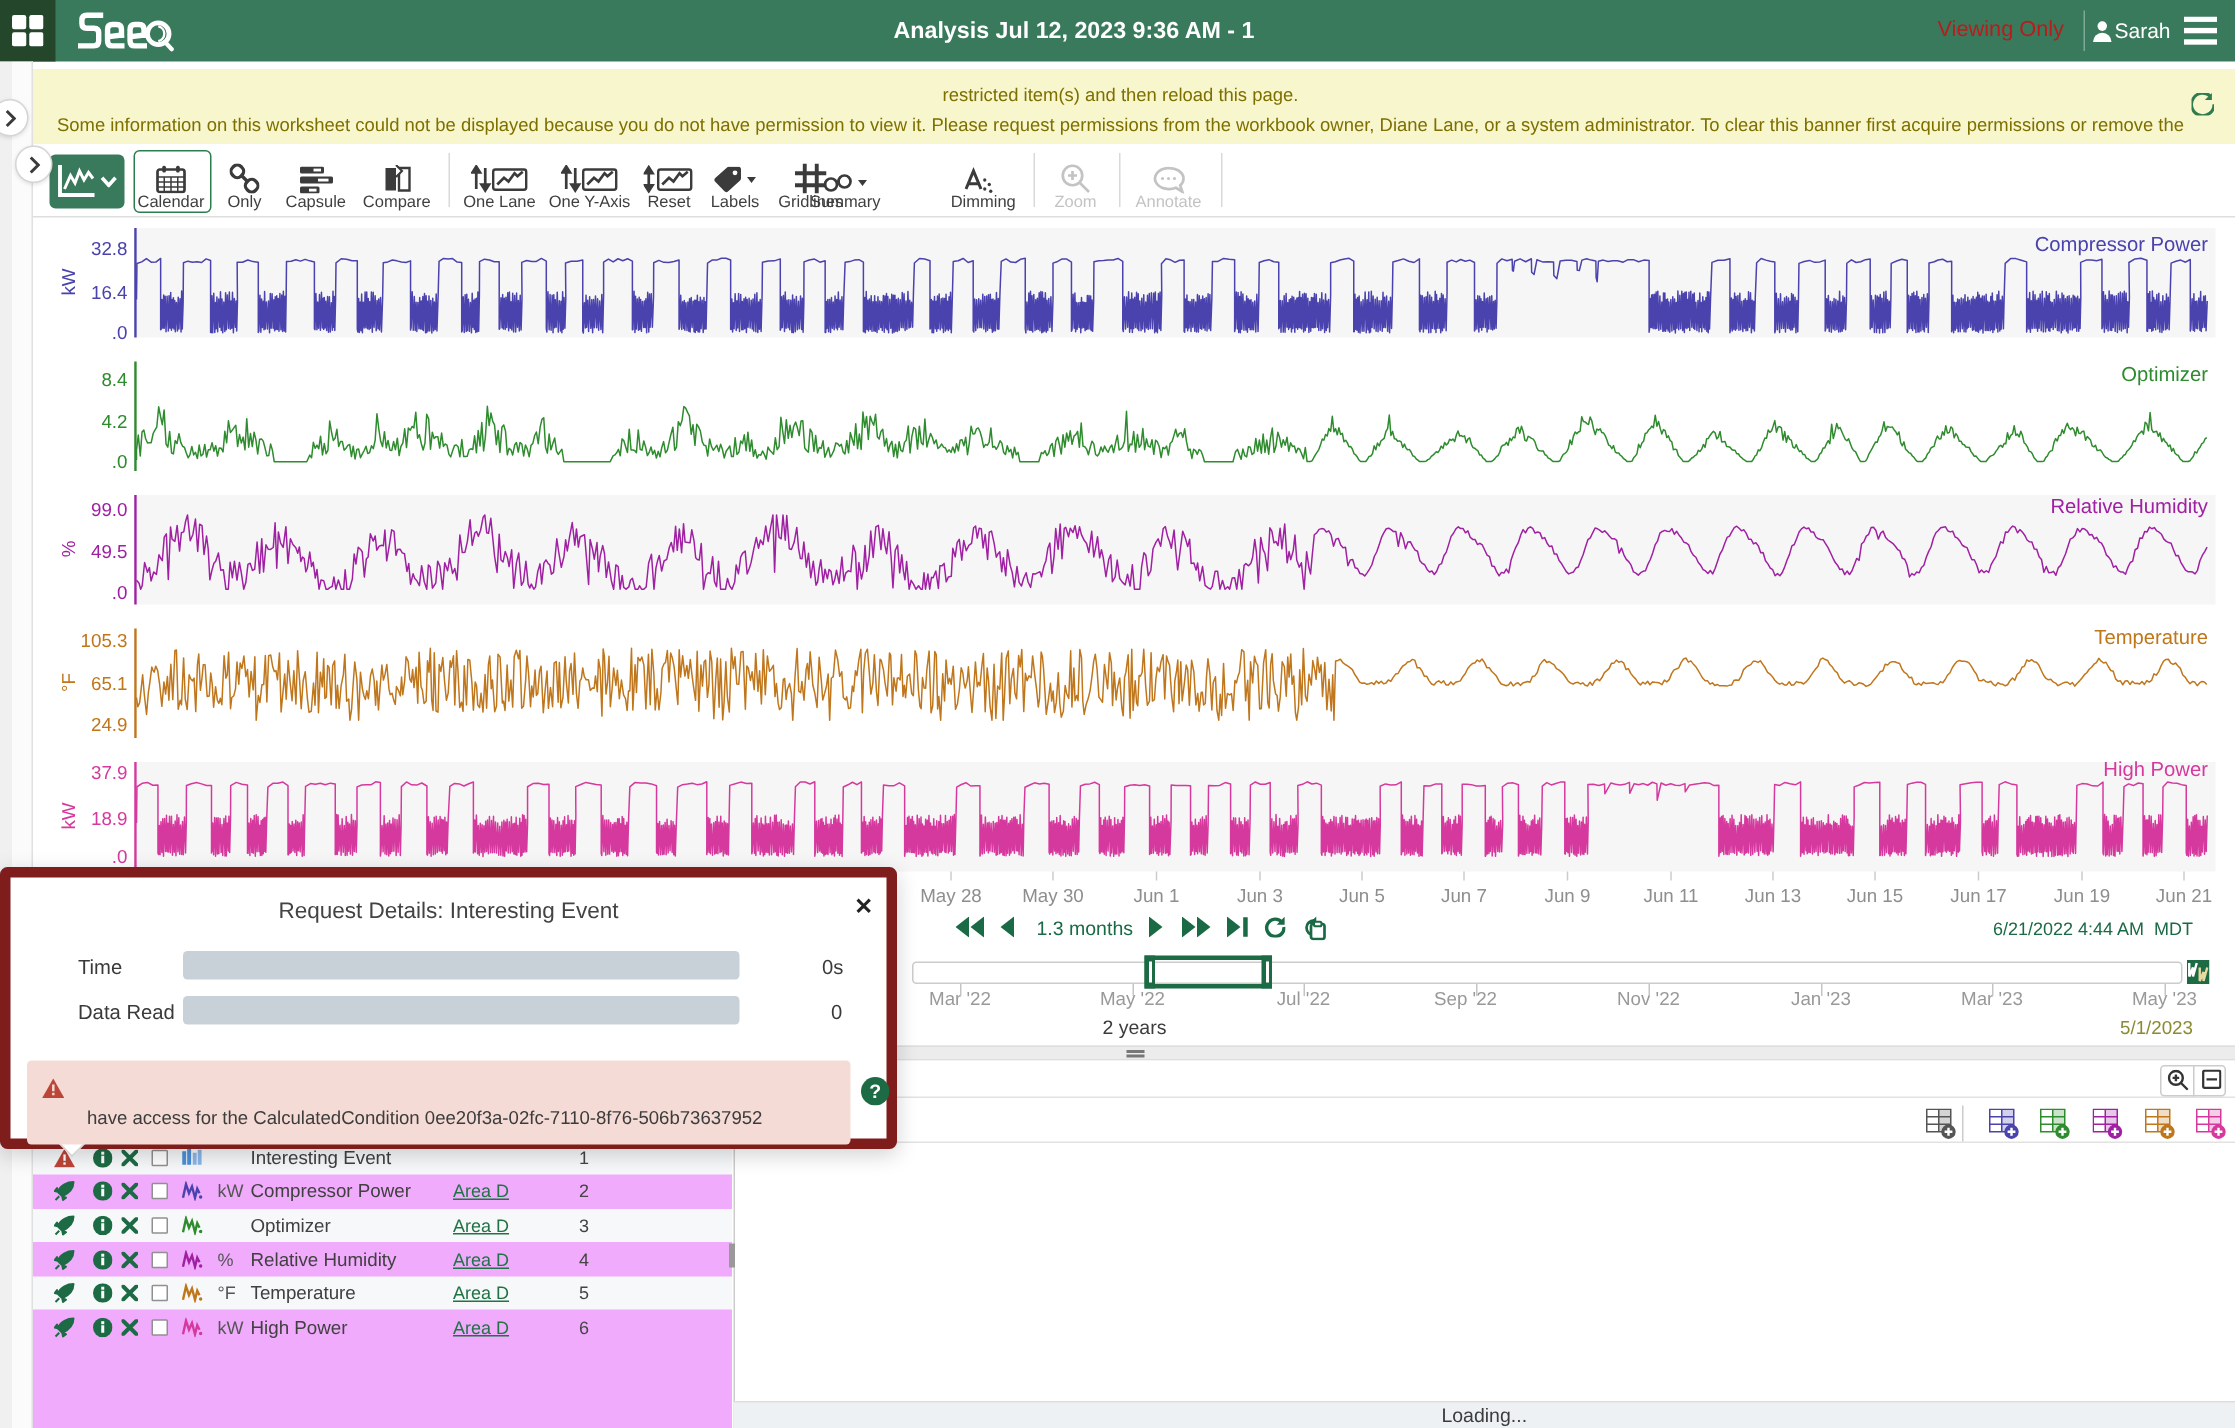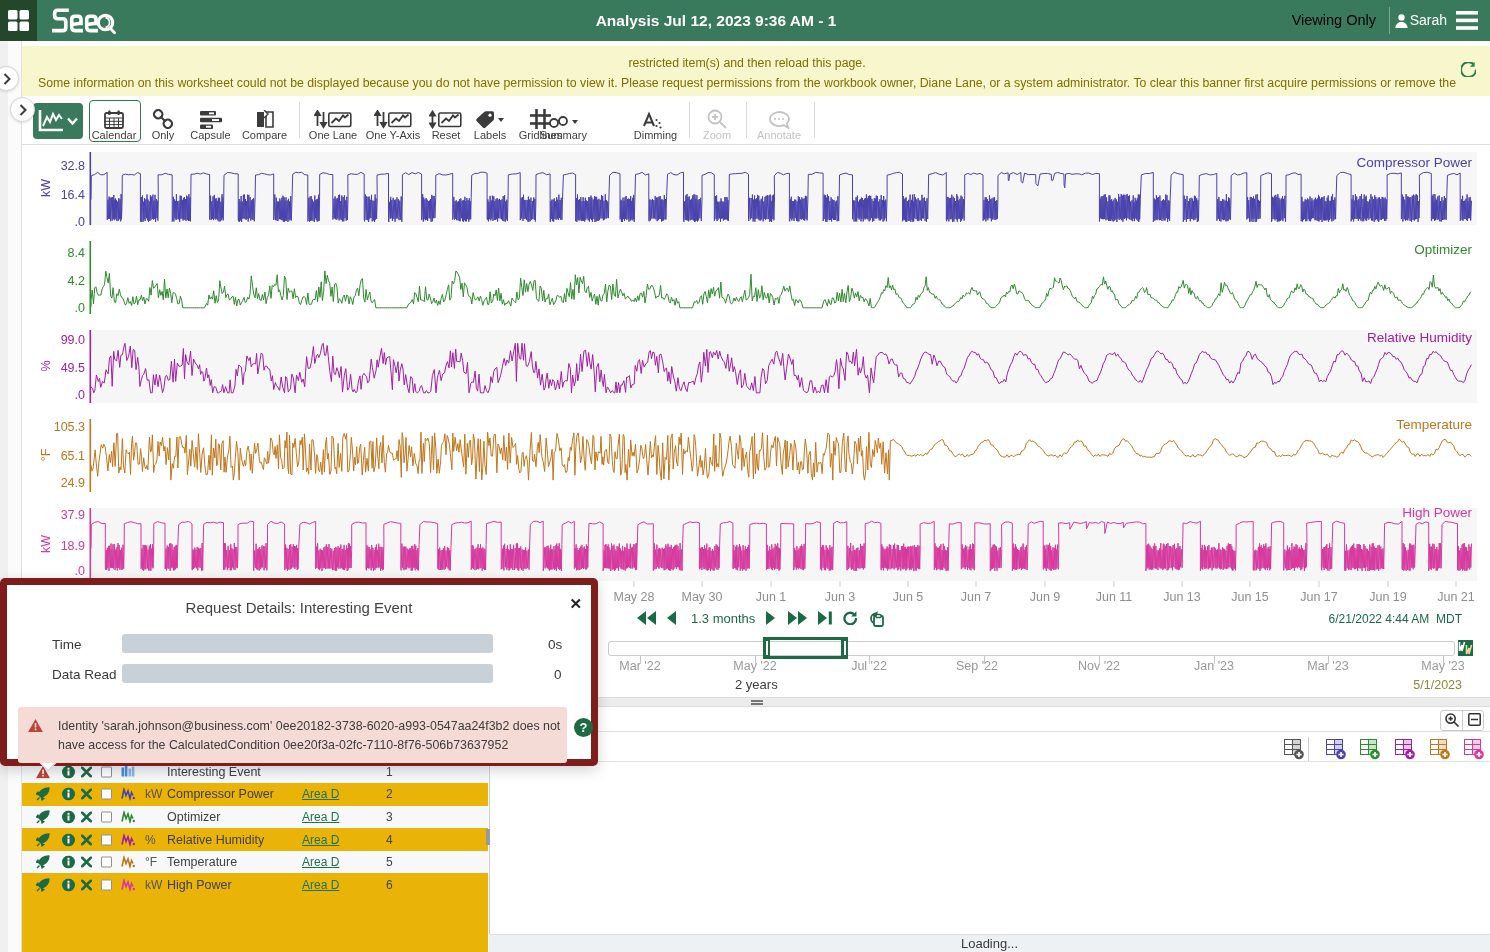--- a/index.html
+++ b/index.html
@@ -3,21 +3,21 @@
 <meta charset="utf-8">
 <style>
 * { margin:0; padding:0; box-sizing:border-box; }
 html,body { width:1490px; height:952px; overflow:hidden; }
 body { font-family:"Liberation Sans", sans-serif; background:#fff; position:relative; }
 .abs { position:absolute; }
 
 #hdr { left:0; top:0; width:1490px; height:41px; background:#3a7a5c; }
 #hdr-sq { left:0; top:0; width:37px; height:41px; background:#24472b; }
 #hdr-title { left:0; top:0; width:1432px; height:41px; text-align:center; line-height:41px; color:#fff; font-size:15.5px; font-weight:bold; }
-#viewonly { right:114px; top:0; height:23px; line-height:41px; color:#000000; font-size:14.5px; }
+#viewonly { right:114px; top:0; height:23px; line-height:41px; color:#b91c1c; font-size:14.5px; }
 #hdr-sep { right:100px; top:7px; height:27px; width:1px; background:rgba(255,255,255,0.35); }
 #sarah { right:43px; top:0; height:41px; line-height:41px; color:#fff; font-size:14px;text-align:right; }
 
 #banner { left:22px; top:46px; width:1468px; height:50px; background:#f8f6cc; color:#7d7000; font-size:12.3px; padding-right:18px; text-align:center; padding-top:8px; line-height:19.5px; white-space:nowrap; }
 
 #toolbar { left:22px; top:96px; width:1468px; height:49px; background:#fff; border-bottom:1px solid #dedede; }
 .tbtn { position:absolute; top:2px; text-align:center; color:#3f3f3f; font-size:11px; }
 .tbtn .ic { height:27px; display:flex; align-items:flex-end; justify-content:center; }
 .tbtn.dis { color:#c3c3c3; }
 .tsep { position:absolute; top:6px; width:1px; height:36px; background:#d9d9d9; }
@@ -30,21 +30,21 @@
 .grn { color:#1a6a45; }
 
 #tl-bar { left:608px; top:641px; width:847px; height:15px; background:#fff; border:1px solid #cccccc; border-radius:3px; }
 #tl-sel { left:763px; top:637px; width:85px; height:22px; border:3px solid #1d6b45; background:transparent; }
 .tl-handle { position:absolute; top:-3px; width:7px; height:22px; background:#1d6b45; }
 .tl-handle i { position:absolute; left:2.5px; top:4px; width:2px; height:14px; background:#fff; }
 .tl-lab { position:absolute; top:659px; font-size:12.5px; color:#999; }
 
 #divider { left:22px; top:697px; width:1468px; height:10px; background:#ececec; border-top:1px solid #ddd; border-bottom:1px solid #ddd; }
 
-#btm-left { left:22px; top:707px; width:466px; height:245px; background:#eab308; }
+#btm-left { left:22px; top:707px; width:466px; height:245px; background:#f0abfc; }
 #btm-right { left:489px; top:707px; width:1001px; height:245px; background:#fff; border-left:1px solid #ccc; }
 #rp-top { position:absolute; left:0; top:0; width:1000px; height:25px; border-bottom:1px solid #e2e2e2; }
 #rp-icons { position:absolute; left:0; top:25px; width:1000px; height:30px; border-bottom:1px solid #e2e2e2; }
 #loading { left:489px; top:934px; width:1001px; height:18px; background:#eef1f4; text-align:center; color:#3c3c3c; font-size:13px; line-height:18px; border-top:1px solid #ddd;}
 
 .trow { position:absolute; left:0; width:466px; height:22.6px; }
 .trow.odd { background:#f7f8f9; }
 .trow span { position:absolute; top:50%; transform:translateY(-50%); }
 .rname { left:145px; font-size:12.5px; color:#404040; }
 .runit { left:123px; font-size:12px; color:#555; }
@@ -696,21 +696,21 @@
   <div id="modal-ptr"></div>
   <h3>Request Details: Interesting Event</h3>
   <div id="modal-x">✕</div>
   <div class="mrow" style="left:45px;top:630px;"></div>
   <div class="mrow" style="left:45px;top:52px;">Time</div>
   <div class="mbar" style="top:49px;"></div>
   <div class="mrow" style="left:541px;top:52px;">0s</div>
   <div class="mrow" style="left:45px;top:82px;">Data Read</div>
   <div class="mbar" style="top:79px;"></div>
   <div class="mrow" style="left:547px;top:82px;">0</div>
-  <div id="merr"><span style="white-space:nowrap">Identity 'sarah.johnson@business.com' 0ee20182-3738-6020-a993-0547aa24f3b2 does not</span><br><span style="white-space:nowrap">have access for the CalculatedCondition 0ee20f3a-02fc-7110-8f76-506b73637952</span>
+  <div id="merr"><br><span style="white-space:nowrap">have access for the CalculatedCondition 0ee20f3a-02fc-7110-8f76-506b73637952</span>
     <svg style="position:absolute;left:10px;top:12px" width="15" height="13" viewBox="0 0 17 15">
         <path d="M8.5,0 L17,15 H0 Z" fill="#bc4538"></path>
         <rect x="7.6" y="4.6" width="1.9" height="5.2" fill="#f5dbd5"></rect>
         <rect x="7.6" y="11" width="1.9" height="1.9" fill="#f5dbd5"></rect>
       </svg>
   </div>
   <svg style="position:absolute;left:567px;top:133px" width="19" height="19" viewBox="0 0 19 19">
       <circle cx="9.5" cy="9.5" r="9.5" fill="#1d6b45"></circle>
       <text x="9.5" y="14" text-anchor="middle" font-size="13" font-weight="bold" fill="#fff" font-family="Liberation Sans">?</text>
     </svg>

